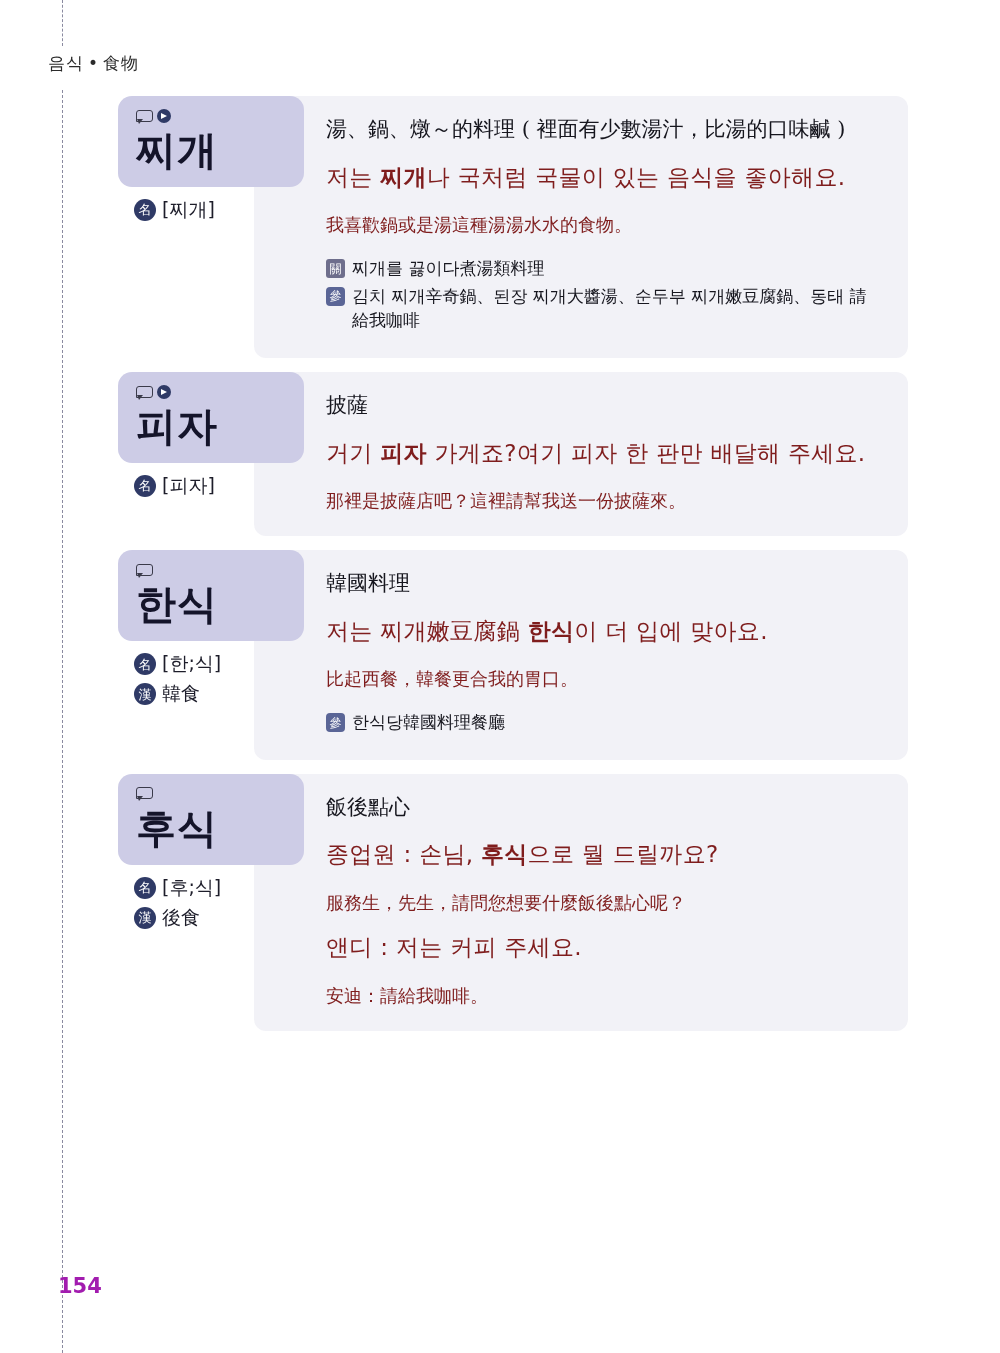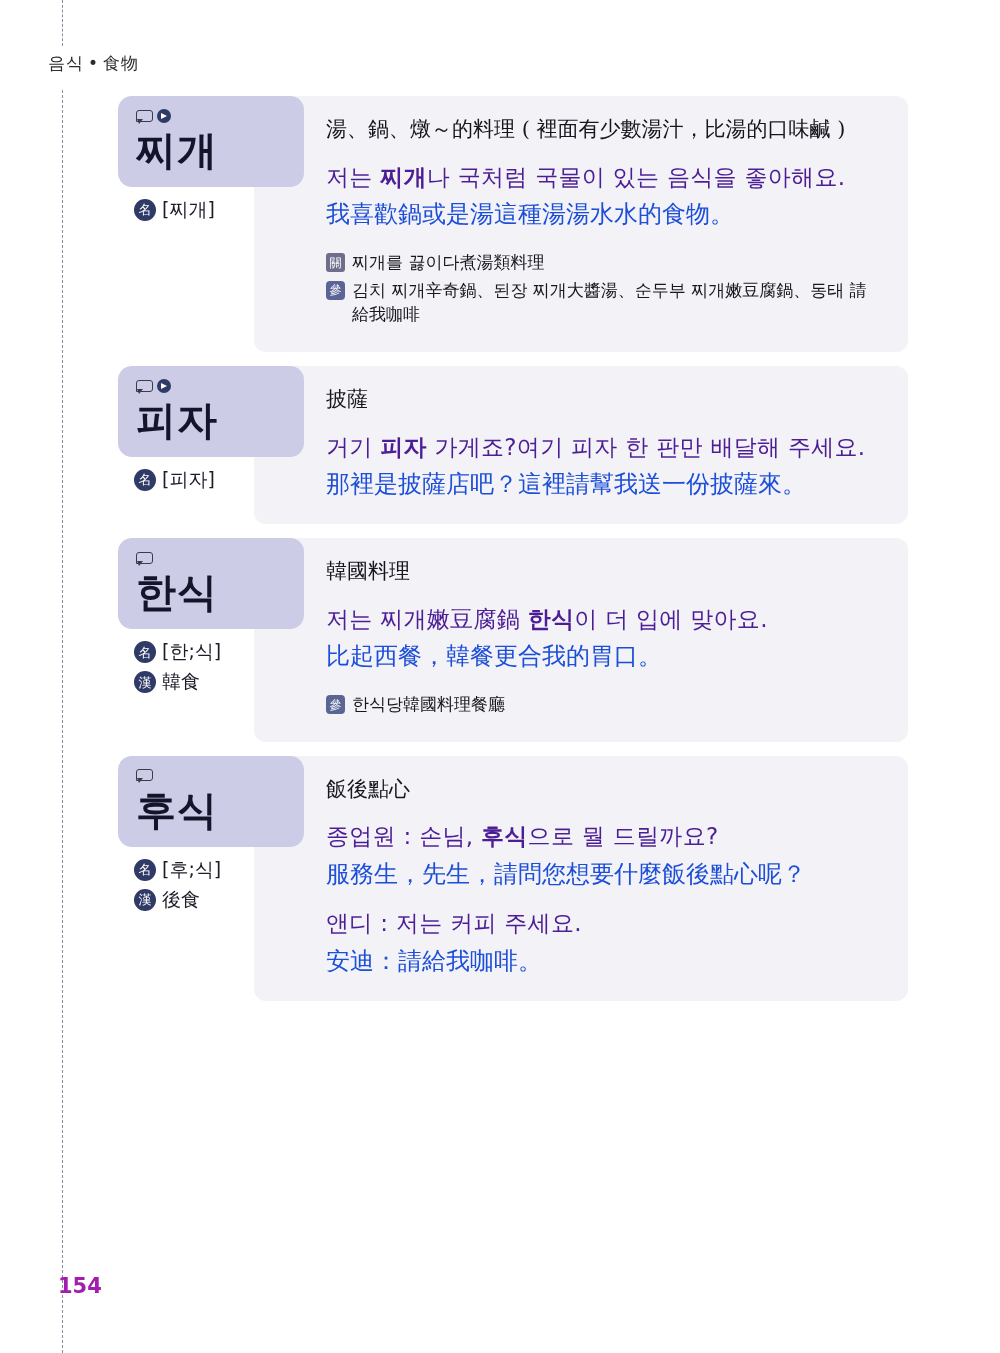--- a/index.html
+++ b/index.html
@@ -208,34 +208,34 @@
   .meaning {
     font-family: "DejaVu Serif", serif;
     font-size: 21px;
     color: #16161e;
     line-height: 1.5;
     margin-bottom: 10px;
   }
   .example-ko {
     font-family: "DejaVu Sans", sans-serif;
     font-size: 23px;
-    color: #4c1d95;
+    color: #7f1d1d;
     line-height: 1.55;
     margin-top: 14px;
     letter-spacing: 0.3px;
   }
   .example-ko b {
     font-weight: bold;
   }
   .example-zh {
     font-family: "DejaVu Serif", serif;
-    font-size: 24px;
-    color: #1d4ed8;
+    font-size: 18px;
+    color: #7f1d1d;
     line-height: 1.5;
-    margin-top: 1px;
+    margin-top: 16px;
   }
   .note-list {
     margin-top: 18px;
   }
   .note {
     display: flex;
     align-items: flex-start;
     gap: 7px;
     font-family: "DejaVu Sans", sans-serif;
     font-size: 17px;

